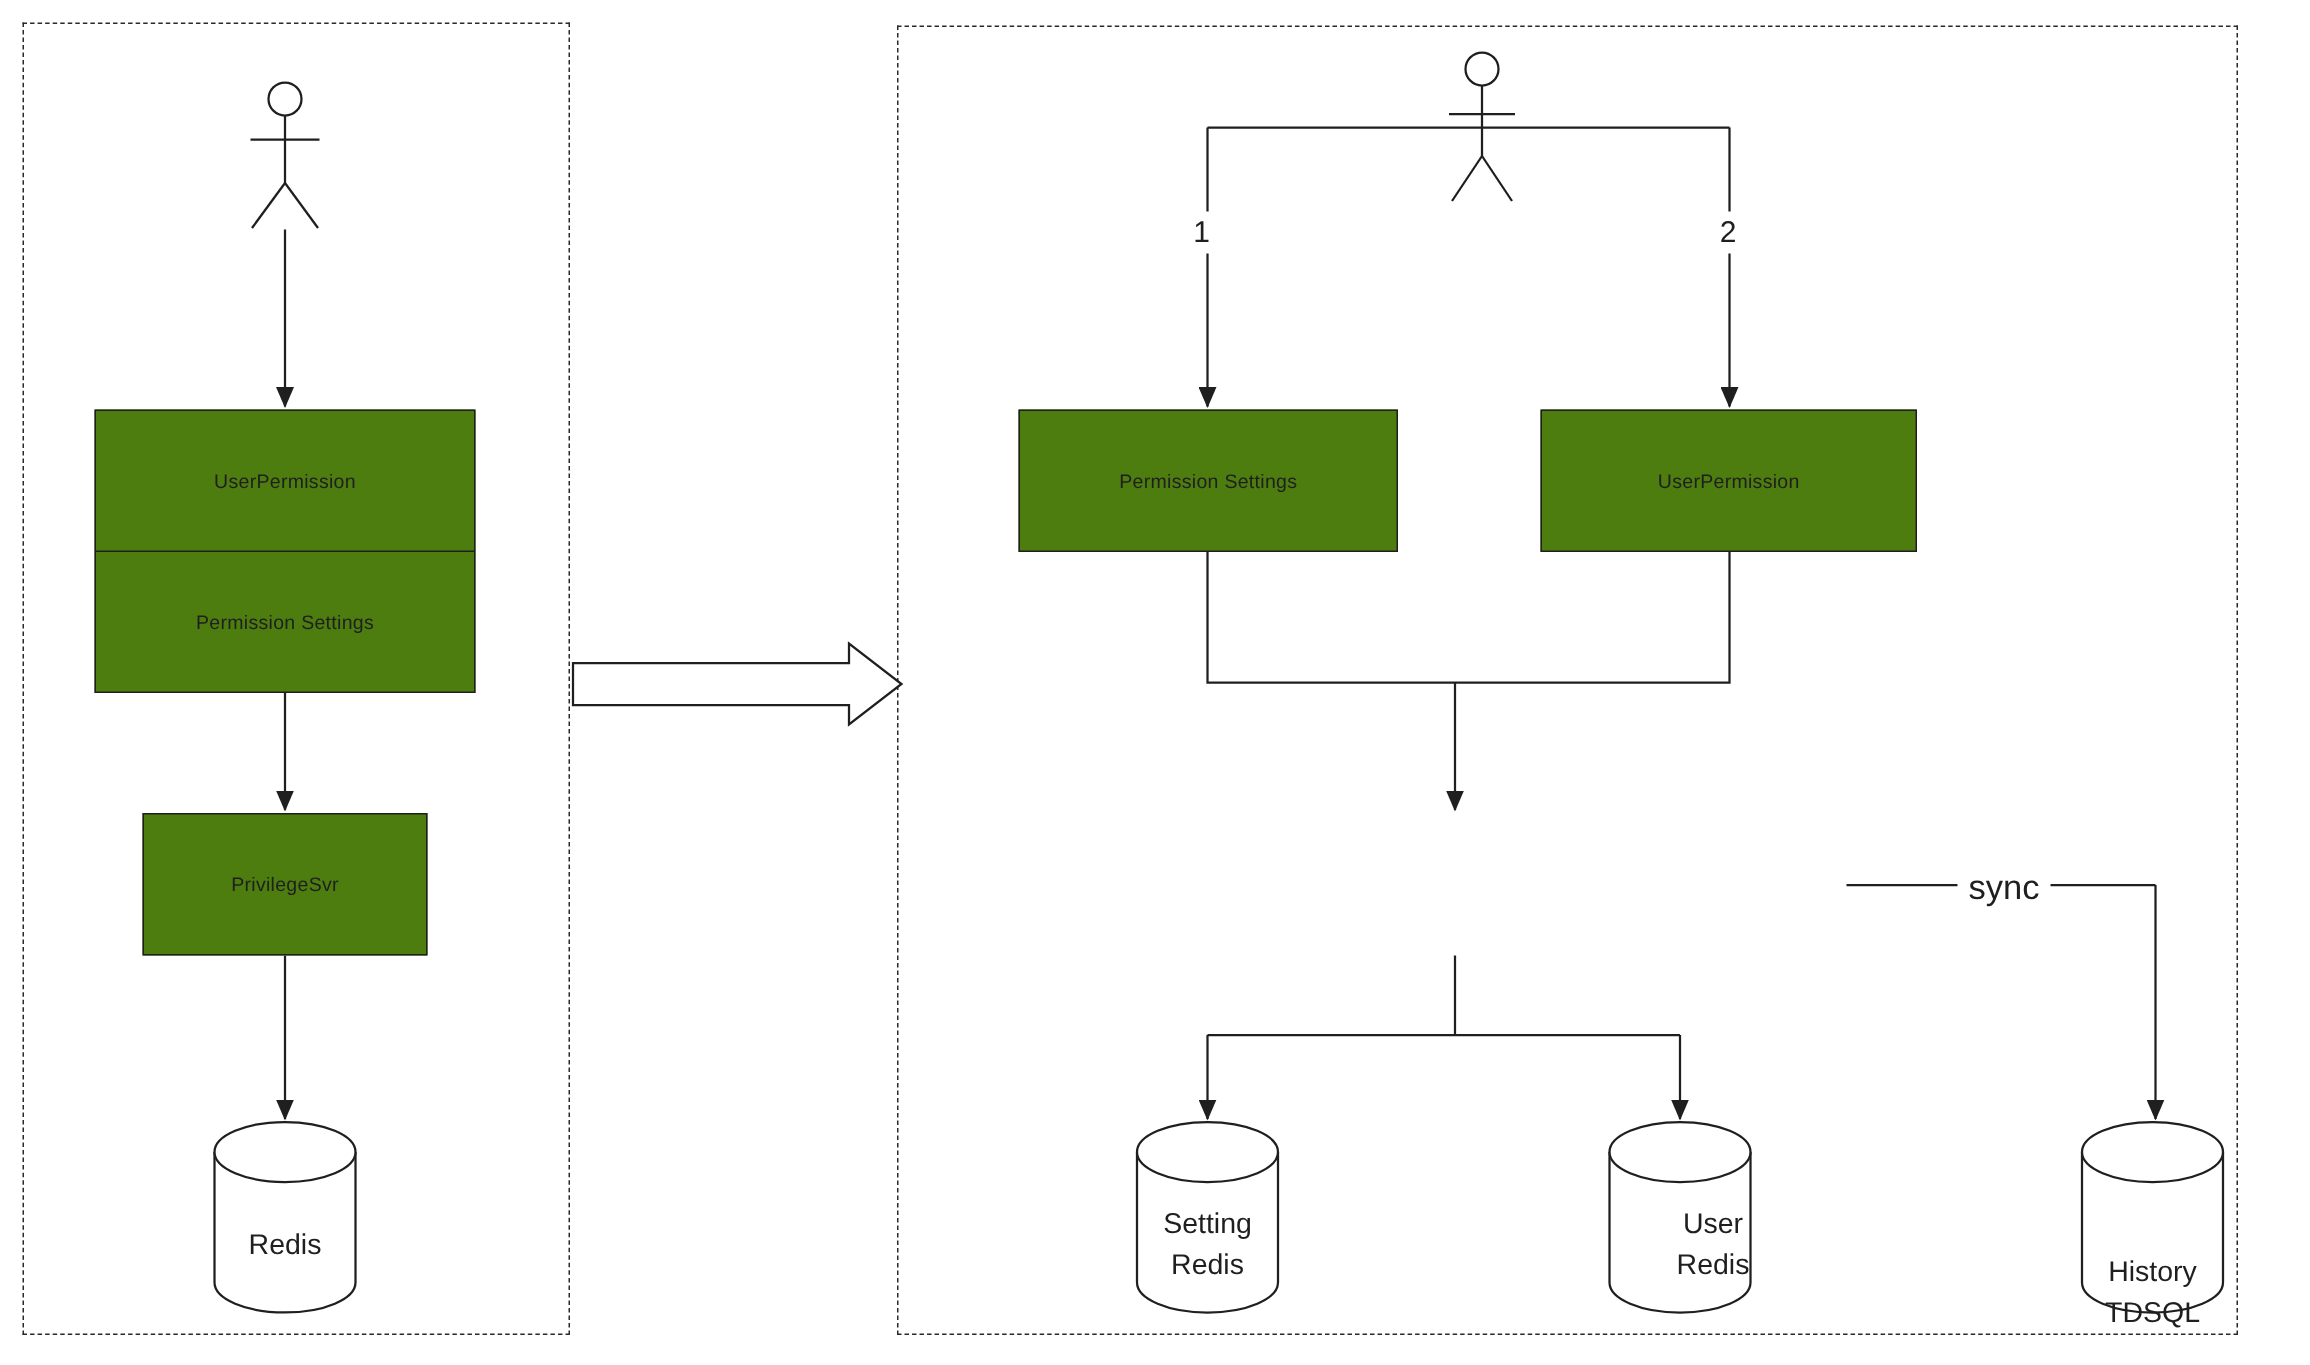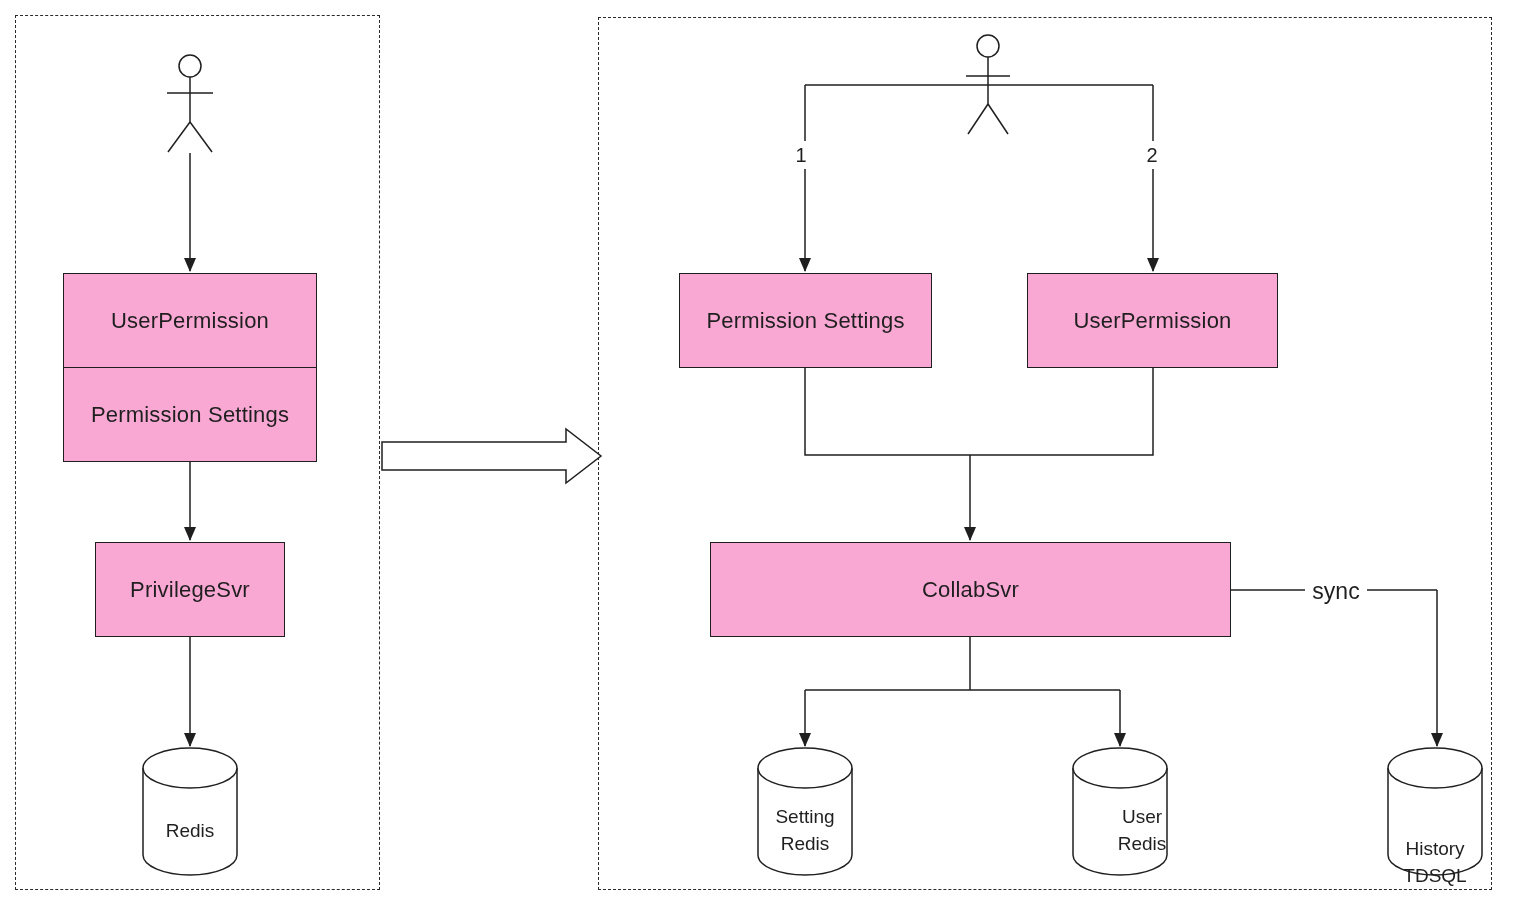--- a/index.html
+++ b/index.html
@@ -20,26 +20,26 @@
     border:1.5px dashed #2a2a2a;
   }
   .panel-left  { left:15px;  top:15px; width:365px; height:875px; }
   .panel-right { left:598px; top:17px; width:894px; height:873px; }
   .svg-layer {
     position:absolute; left:0; top:0;
     pointer-events:none;
   }
   .box {
     position:absolute;
-    background:#f9a8d4;
+    background:#4d7c0f;
     border:1.5px solid #1f1f1f;
     display:flex;
     align-items:center;
     justify-content:center;
-    font-size:22px;
+    font-size:13px;
     letter-spacing:0.2px;
   }
   .stack {
     flex-direction:column;
     align-items:stretch;
     justify-content:flex-start;
   }
   .stack-row {
     flex:1;
     display:flex;
@@ -154,23 +154,20 @@
   <div class="edge-label" style="left:1136px; top:141px; width:32px; height:28px;">2</div>
 
   <div class="box" style="left:679px; top:273px; width:253px; height:95px;">
     <span>Permission Settings</span>
   </div>
 
   <div class="box" style="left:1027px; top:273px; width:251px; height:95px;">
     <span>UserPermission</span>
   </div>
 
-  <div class="box" style="left:710px; top:542px; width:521px; height:95px;">
-    <span>CollabSvr</span>
-  </div>
 
   <div class="edge-label" style="left:1305px; top:577px; width:62px; height:28px; font-size:23px;">sync</div>
 
   <div class="cyl-label" style="left:758px; top:803px; width:94px;">
     <span style="display:block;text-align:center;">Setting</span>
     <span style="display:block;">Redis</span>
   </div>
 
   <div class="cyl-label" style="left:1073px; top:803px; width:94px;padding-left:44px;">
     <span style="display:block;">User</span>

